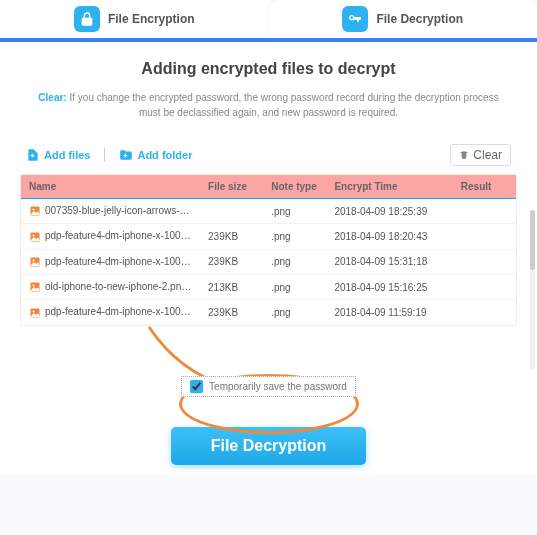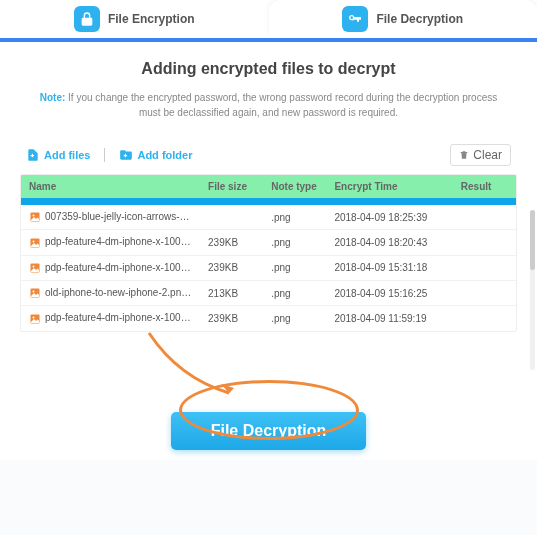--- a/index.html
+++ b/index.html
@@ -110,26 +110,26 @@
     border-radius: 2px;
     overflow: hidden;
   }
   table {
     width: 100%;
     border-collapse: collapse;
     font-size: 10px;
     color: #555;
   }
   thead th {
-    background: #86efac;
+    background: #fca5a5;
     text-align: left;
     padding: 6px 8px;
     font-weight: bold;
     color: #666;
-    border-bottom: 7px solid #0ea5e9;
+    border-bottom: 1px solid #0ea5e9;
   }
   tbody td {
     padding: 6px 8px;
     border-bottom: 1px solid #f2f2f2;
     white-space: nowrap;
     overflow: hidden;
     text-overflow: ellipsis;
   }
   tbody tr:last-child td { border-bottom: none; }
   .file-icon {
@@ -230,21 +230,21 @@
           <path d="M7 14a4 4 0 1 1 3.87-5h10.13v4h-3v3h-3v-3h-4.13A4 4 0 0 1 7 14zm0-2a2 2 0 1 0 0-4 2 2 0 0 0 0 4z"></path>
         </svg>
     </span>
     <span>File Decryption</span>
   </div>
 </div>
 
 <div class="main">
   <div class="heading">Adding encrypted files to decrypt</div>
   <div class="note">
-    <b>Note:</b><span> If you change the encrypted password, the wrong password record during the decryption process must be declassified again, and new password is required.</span>
+    <b>Clear:</b><span> If you change the encrypted password, the wrong password record during the decryption process must be declassified again, and new password is required.</span>
   </div>
 
   <div class="toolbar">
     <div class="toolbar-left">
       <div class="tb-btn">
         <svg viewBox="0 0 24 24">
             <path d="M13 2H6a2 2 0 0 0-2 2v16a2 2 0 0 0 2 2h12a2 2 0 0 0 2-2V9l-7-7zm-1 14h-2v-2H8v-2h2v-2h2v2h2v2h-2v2z"></path>
           </svg>
         <span>Add files</span>
       </div>
@@ -334,19 +334,23 @@
         </tbody>
     </table>
   </div>
 
   <div class="bottom-area">
     <svg class="arrow-svg" viewBox="0 0 120 80">
       <path d="M10 5 Q 40 50 90 65" stroke="#f08a3a" stroke-width="3" fill="none"></path>
       <path d="M90 65 L82 56 L95 60 L84 72 Z" fill="#f08a3a"></path>
     </svg>
     <div class="ellipse"></div>
+    <label class="checkbox-row">
+      <input type="checkbox" checked="" style="">
+      <span>Temporarily save the password</span>
+    </label>
     <button class="decrypt-btn">File Decryption</button>
   </div>
 </div>
 
 <div class="scrollbar">
   <div class="scrollbar-thumb"></div>
 </div>
 
 </body></html>

